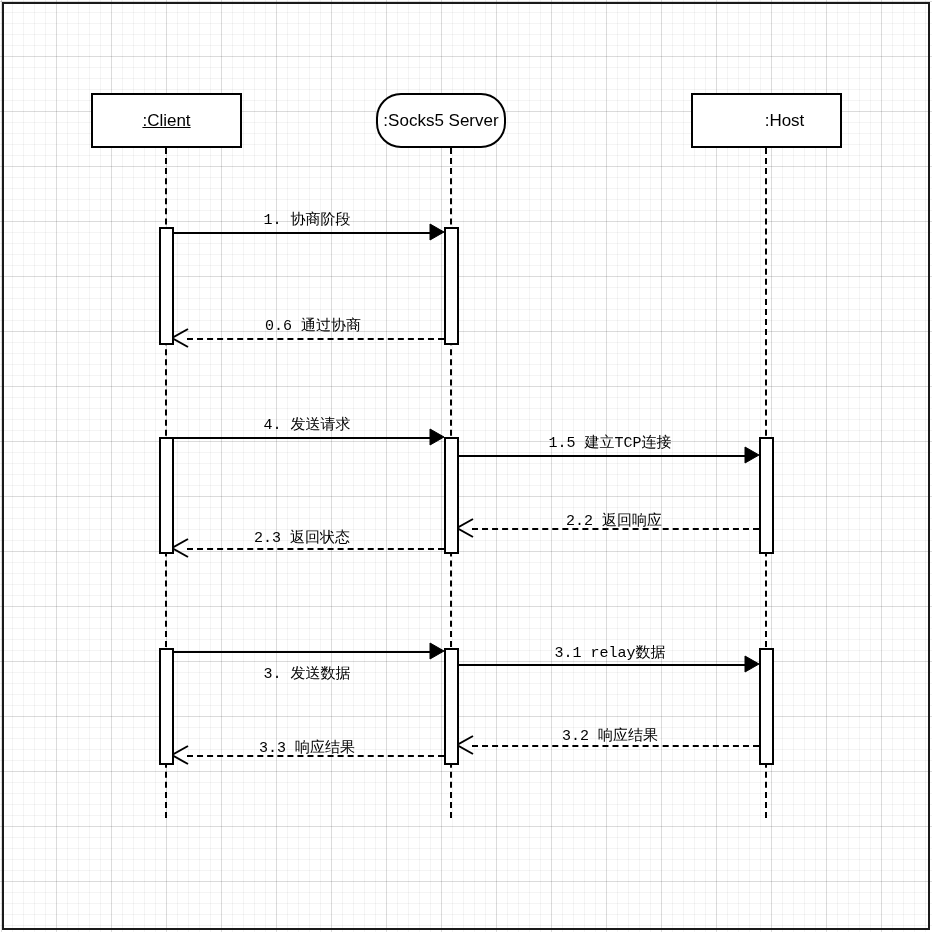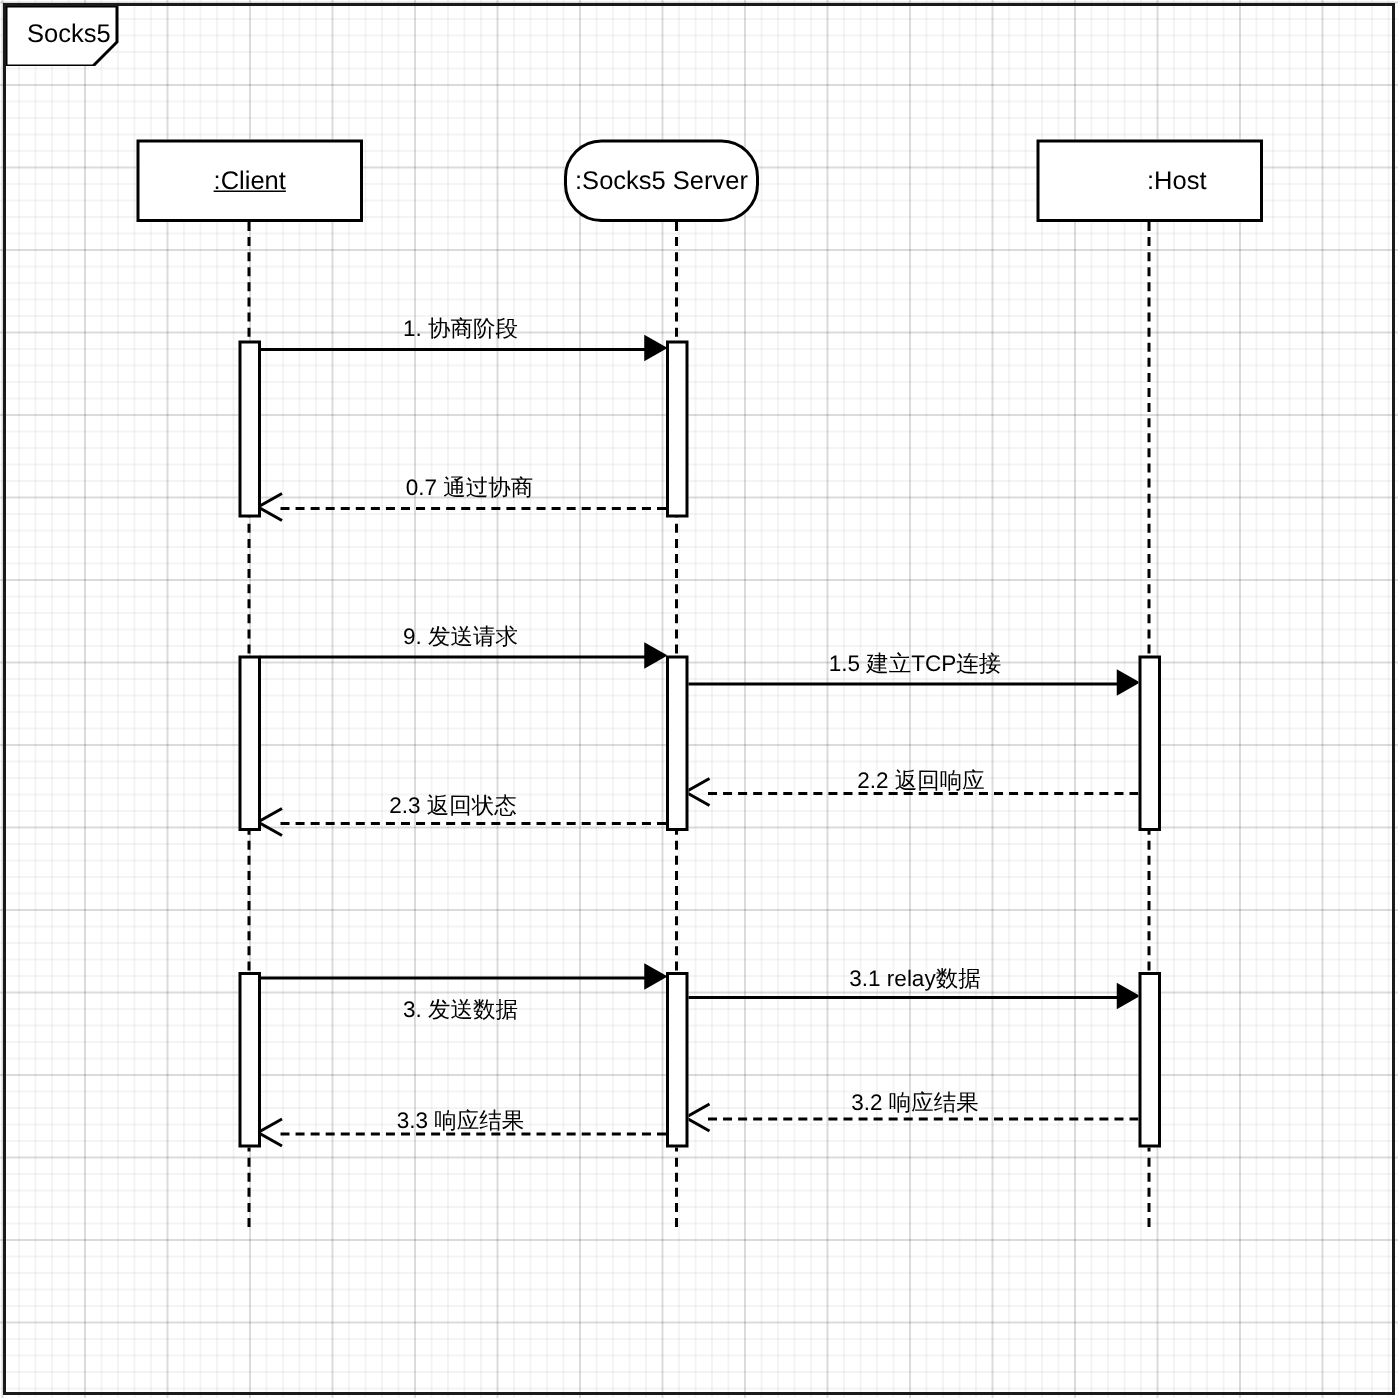--- a/index.html
+++ b/index.html
@@ -92,39 +92,34 @@
   .msg-line.dashed {
     border-top: 2px dashed #000000;
   }
   .msg-label {
     position: absolute;
     font-size: 15px;
     color: #000000;
     white-space: nowrap;
     text-align: center;
     transform: translateX(-50%);
+    font-family: Liberation Mono, monospace;
   }
   .arrow-svg {
     position: absolute;
     overflow: visible;
   }
 </style>
 </head>
 <body>
 
 <div id="canvas">
 
   <div id="frame-border"></div>
 
-  <div class="frame-tab">
-    <svg width="88" height="40">
-      <path d="M 0 0 L 74 0 L 74 24 L 58 40 L 0 40 Z" fill="#ffffff" stroke="#000000" stroke-width="2"></path>
-    </svg>
-    <div class="frame-tab-label">Socks5</div>
-  </div>
 
   <div id="layer-stems">
       <div class="lifeline-stem" style="left: 165px; top: 148px; height: 670px;"></div>
       <div class="lifeline-stem" style="left: 450px; top: 148px; height: 670px;"></div>
       <div class="lifeline-stem" style="left: 765px; top: 148px; height: 670px;"></div>
     </div>
   <div id="layer-messages">
       <div class="msg-line" style="left: 173px; width: 257px; top: 232px;"></div>
       <svg class="arrow-svg" width="18" height="26" style="left: 430px; top: 220px;">
         <path d="M 14 12 L 0 4 L 0 20 Z" fill="#000000" stroke="#000000" stroke-width="1"></path>
@@ -182,22 +177,22 @@
       </div>
       <div class="lifeline-head" style="left: 376px; top: 93px; width: 130px; height: 55px; border-radius: 25px;">
         <span>:Socks5 Server</span>
       </div>
       <div class="lifeline-head" style="left: 691px; top: 93px; width: 151px; height: 55px; padding-left: 36px;">
         <span>:Host</span>
       </div>
     </div>
   <div id="layer-labels">
       <div class="msg-label" style="left: 307px; top: 210px;">1. 协商阶段</div>
-      <div class="msg-label" style="left: 313px; top: 316px;">0.7 通过协商</div>
-      <div class="msg-label" style="left: 307px; top: 415px;">9. 发送请求</div>
+      <div class="msg-label" style="left: 313px; top: 316px;">0.6 通过协商</div>
+      <div class="msg-label" style="left: 307px; top: 415px;">4. 发送请求</div>
       <div class="msg-label" style="left: 610px; top: 433px;">1.5 建立TCP连接</div>
       <div class="msg-label" style="left: 614px; top: 511px;">2.2 返回响应</div>
       <div class="msg-label" style="left: 302px; top: 528px;">2.3 返回状态</div>
       <div class="msg-label" style="left: 307px; top: 629px; margin-top: 35px;">3. 发送数据</div>
       <div class="msg-label" style="left: 610px; top: 643px;">3.1 relay数据</div>
       <div class="msg-label" style="left: 610px; top: 726px;">3.2 响应结果</div>
       <div class="msg-label" style="left: 307px; top: 738px;">3.3 响应结果</div>
     </div>
 
 </div>

